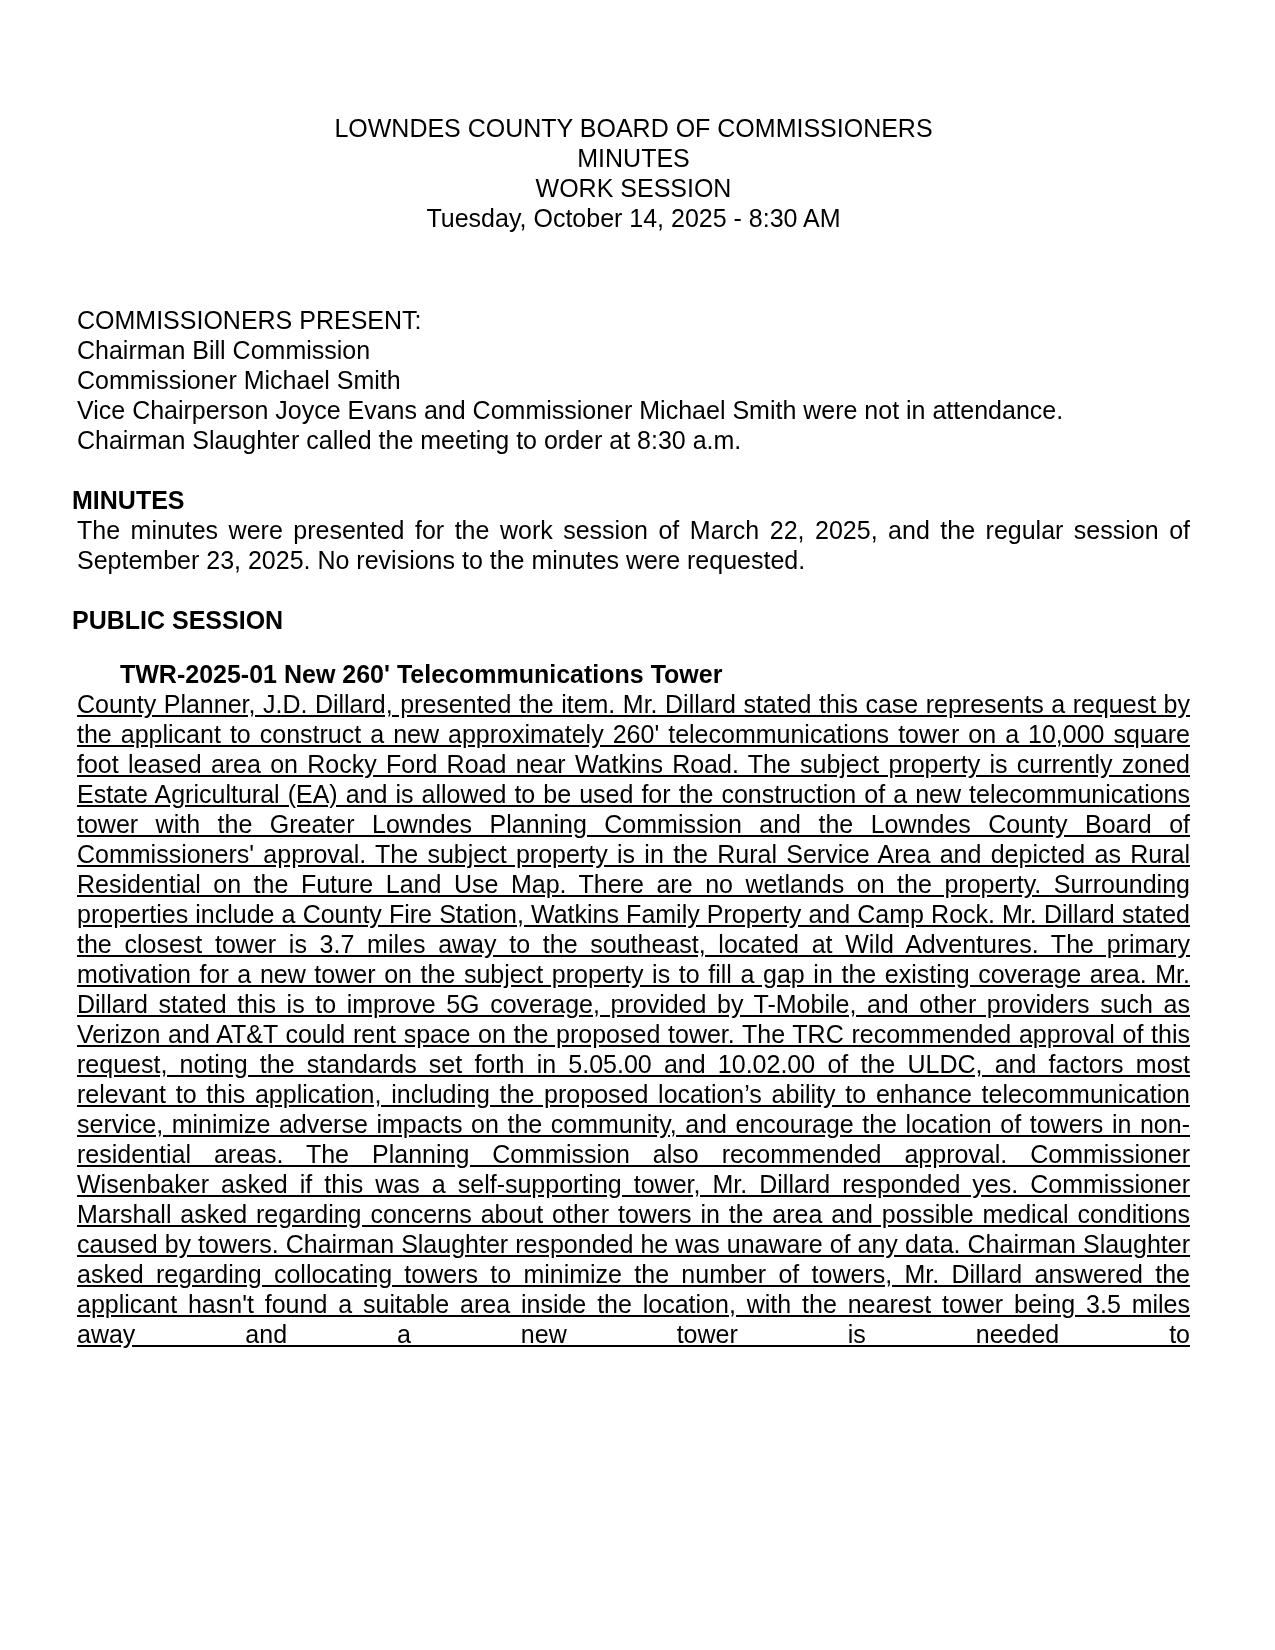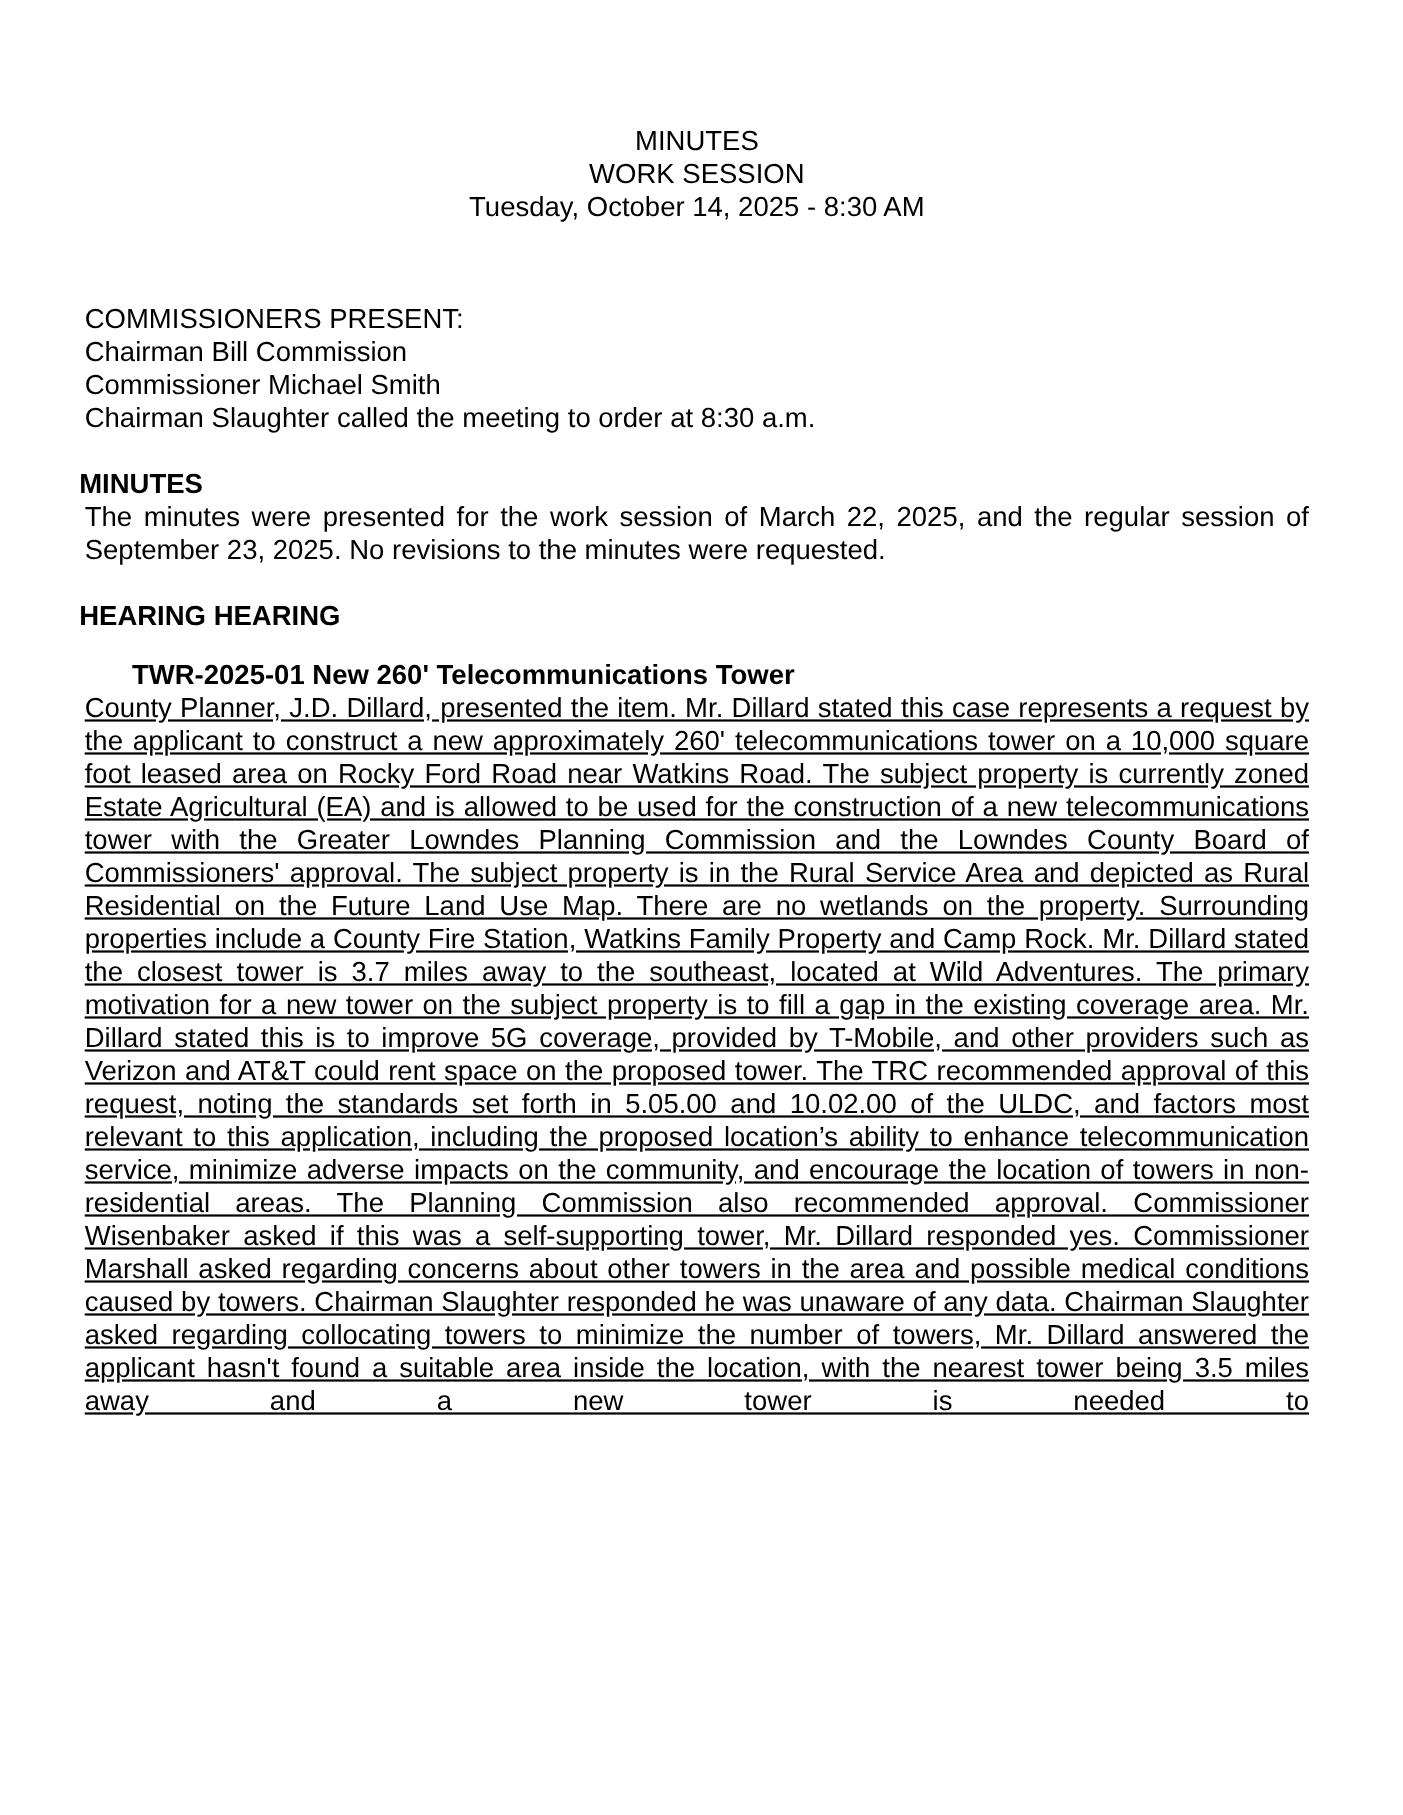--- a/index.html
+++ b/index.html
@@ -59,38 +59,40 @@
     text-align-last: justify;
     text-decoration: underline;
   }
 </style>
 </head>
 <body>
 
 <div class="page">
 
   <header class="doc-header">
+    <div>LOWNDES COUNTY BOARD OF COMMISSIONERS</div>
     <div>MINUTES</div>
     <div>WORK SESSION</div>
     <div>Tuesday, October 14, 2025 - 8:30 AM</div>
   </header>
 
   <section class="attendance-block">
     <p>COMMISSIONERS PRESENT:</p>
     <p>Chairman Bill Commission</p>
     <p>Commissioner Michael Smith</p>
   </section>
 
+  <p class="absent-note">Vice Chairperson Joyce Evans and Commissioner Michael Smith were not in attendance.</p>
 
   <p class="call-to-order">Chairman Slaughter called the meeting to order at 8:30 a.m.</p>
 
   <section>
     <h2 class="section-heading">MINUTES</h2>
     <p class="minutes-paragraph">The minutes were presented for the work session of March 22, 2025, and the regular session of September 23, 2025. No revisions to the minutes were requested.</p>
   </section>
 
   <section>
-    <h2 class="section-heading">HEARING HEARING</h2>
+    <h2 class="section-heading">PUBLIC SESSION</h2>
     <h3 class="item-title">TWR-2025-01 New 260' Telecommunications Tower</h3>
     <p class="item-body">County Planner, J.D. Dillard, presented the item. Mr. Dillard stated this case represents a request by the applicant to construct a new approximately 260' telecommunications tower on a 10,000 square foot leased area on Rocky Ford Road near Watkins Road. The subject property is currently zoned Estate Agricultural (EA) and is allowed to be used for the construction of a new telecommunications tower with the Greater Lowndes Planning Commission and the Lowndes County Board of Commissioners' approval. The subject property is in the Rural Service Area and depicted as Rural Residential on the Future Land Use Map. There are no wetlands on the property. Surrounding properties include a County Fire Station, Watkins Family Property and Camp Rock. Mr. Dillard stated the closest tower is 3.7 miles away to the southeast, located at Wild Adventures. The primary motivation for a new tower on the subject property is to fill a gap in the existing coverage area. Mr. Dillard stated this is to improve 5G coverage, provided by T-Mobile, and other providers such as Verizon and AT&amp;T could rent space on the proposed tower. The TRC recommended approval of this request, noting the standards set forth in 5.05.00 and 10.02.00 of the ULDC, and factors most relevant to this application, including the proposed location’s ability to enhance telecommunication service, minimize adverse impacts on the community, and encourage the location of towers in non-residential areas. The Planning Commission also recommended approval. Commissioner Wisenbaker asked if this was a self-supporting tower, Mr. Dillard responded yes. Commissioner Marshall asked regarding concerns about other towers in the area and possible medical conditions caused by towers. Chairman Slaughter responded he was unaware of any data. Chairman Slaughter asked regarding collocating towers to minimize the number of towers, Mr. Dillard answered the applicant hasn't found a suitable area inside the location, with the nearest tower being 3.5 miles away and a new tower is needed to</p>
   </section>
 
 </div>
 
 </body></html>

